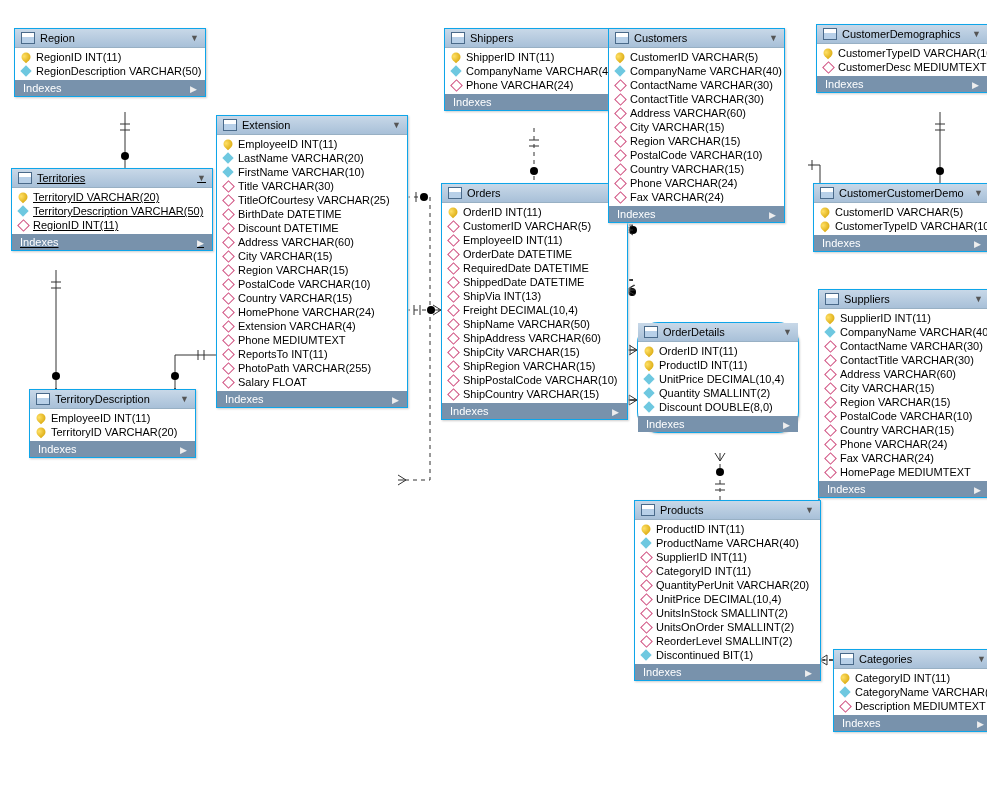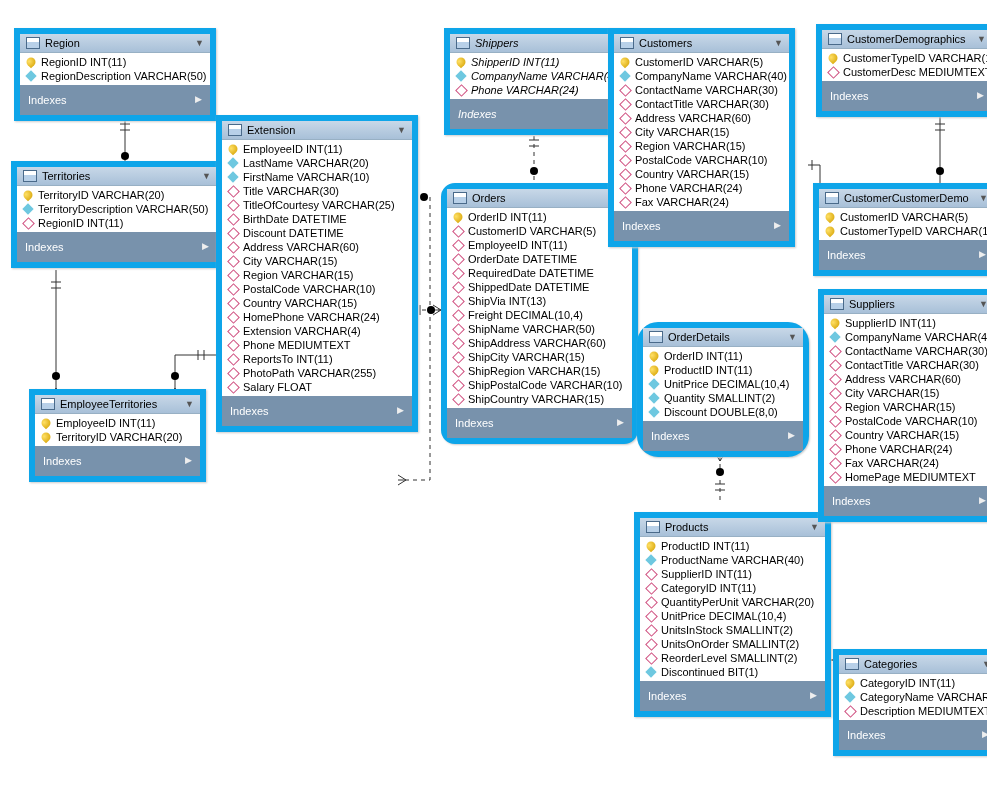--- a/index.html
+++ b/index.html
@@ -1,26 +1,26 @@
 <!DOCTYPE html>
 <html><head>
 <meta charset="utf-8">
 <style>
 body{margin:0;font-family:Tahoma,Arial,sans-serif;font-size:11px;background:#fff;width:987px;height:802px;position:relative}
-.table{position:absolute;border:6px solid #0ea5e9;background:#fff;box-shadow:1px 1px 2px #ccc}
+.table{position:absolute;border:1px solid #0ea5e9;background:#fff;box-shadow:1px 1px 2px #ccc}
 .thead{background:linear-gradient(#c8d8e8,#a8c0d8);border-bottom:1px solid #98b0c4;padding:3px 6px;display:flex;align-items:center;gap:5px;font-weight:normal;color:#000}
 .thead .ticon{width:12px;height:10px;border:1px solid #4a6a8a;background:linear-gradient(#fff 40%,#b8d0e8 40%);flex-shrink:0}
 .thead .tri{margin-left:auto;font-size:9px;color:#555}
 .cols{padding:2px 0}
 .col{display:flex;align-items:center;gap:5px;padding:1px 6px;white-space:nowrap}
 .ico{width:10px;height:10px;flex-shrink:0;position:relative}
 .pk::before{content:"";position:absolute;inset:0;background:radial-gradient(circle at 40% 30%,#ffe066,#d4a000);border-radius:50% 50% 50% 0;transform:rotate(-45deg) scale(.9)}
 .notnull::before{content:"";position:absolute;width:8px;height:8px;left:1px;top:1px;background:#6ec8e0;transform:rotate(45deg)}
 .null::before{content:"";position:absolute;width:7px;height:7px;left:1px;top:1px;border:1px solid #d05080;transform:rotate(45deg);background:#fff}
-.idx{background:#7892ac;color:#fff;padding:9px 8px;display:flex;align-items:flex-start}
+.idx{background:#7892ac;color:#fff;padding:2px 8px;display:flex;align-items:flex-end}
 .idx .tri{margin-left:auto;font-size:9px;color:#eee}
 svg.rel{position:absolute;top:0;left:0;width:987px;height:802px;pointer-events:none}
 svg.rel line,svg.rel path{stroke:#333;stroke-width:1;fill:none}
 svg.rel path.dash{stroke-dasharray:4 4}
 </style>
 </head>
 <body>
 
 <svg class="rel">
 
@@ -184,21 +184,21 @@
         <div class="col">
           <span class="ico notnull"></span>
           <span>RegionDescription VARCHAR(50)</span>
         </div>
       </div>
       <div class="idx">
         <span>Indexes</span>
         <span class="tri">▶</span>
       </div>
     </div>
-    <div class="table" style="left: 11px; top: 161px; width: 200px;">
+    <div class="table" style="left: 11px; top: 168px; width: 200px; text-decoration: underline;">
       <div class="thead">
         <span class="ticon"></span>
         <span>Territories</span>
         <span class="tri">▼</span>
       </div>
       <div class="cols">
         <div class="col">
           <span class="ico pk"></span>
           <span>TerritoryID VARCHAR(20)</span>
         </div>
@@ -212,21 +212,21 @@
         </div>
       </div>
       <div class="idx">
         <span>Indexes</span>
         <span class="tri">▶</span>
       </div>
     </div>
     <div class="table" style="left: 29px; top: 389px; width: 165px;">
       <div class="thead">
         <span class="ticon"></span>
-        <span>EmployeeTerritories</span>
+        <span>TerritoryDescription</span>
         <span class="tri">▼</span>
       </div>
       <div class="cols">
         <div class="col">
           <span class="ico pk"></span>
           <span>EmployeeID INT(11)</span>
         </div>
         <div class="col">
           <span class="ico pk"></span>
           <span>TerritoryID VARCHAR(20)</span>
@@ -315,21 +315,21 @@
         <div class="col">
           <span class="ico null"></span>
           <span>Salary FLOAT</span>
         </div>
       </div>
       <div class="idx">
         <span>Indexes</span>
         <span class="tri">▶</span>
       </div>
     </div>
-    <div class="table" style="left: 444px; top: 28px; width: 180px; font-style: italic;">
+    <div class="table" style="left: 444px; top: 28px; width: 180px;">
       <div class="thead">
         <span class="ticon"></span>
         <span>Shippers</span>
         <span class="tri">▼</span>
       </div>
       <div class="cols">
         <div class="col">
           <span class="ico pk"></span>
           <span>ShipperID INT(11)</span>
         </div>
@@ -340,21 +340,21 @@
         <div class="col">
           <span class="ico null"></span>
           <span>Phone VARCHAR(24)</span>
         </div>
       </div>
       <div class="idx">
         <span>Indexes</span>
         <span class="tri">▶</span>
       </div>
     </div>
-    <div class="table" style="left: 441px; top: 183px; width: 185px; border-radius: 14px;">
+    <div class="table" style="left: 441px; top: 183px; width: 185px;">
       <div class="thead">
         <span class="ticon"></span>
         <span>Orders</span>
         <span class="tri">▼</span>
       </div>
       <div class="cols">
         <div class="col">
           <span class="ico pk"></span>
           <span>OrderID INT(11)</span>
         </div>
@@ -499,21 +499,21 @@
         <div class="col">
           <span class="ico notnull"></span>
           <span>Discount DOUBLE(8,0)</span>
         </div>
       </div>
       <div class="idx">
         <span>Indexes</span>
         <span class="tri">▶</span>
       </div>
     </div>
-    <div class="table" style="left: 634px; top: 512px; width: 185px;">
+    <div class="table" style="left: 634px; top: 500px; width: 185px;">
       <div class="thead">
         <span class="ticon"></span>
         <span>Products</span>
         <span class="tri">▼</span>
       </div>
       <div class="cols">
         <div class="col">
           <span class="ico pk"></span>
           <span>ProductID INT(11)</span>
         </div>

